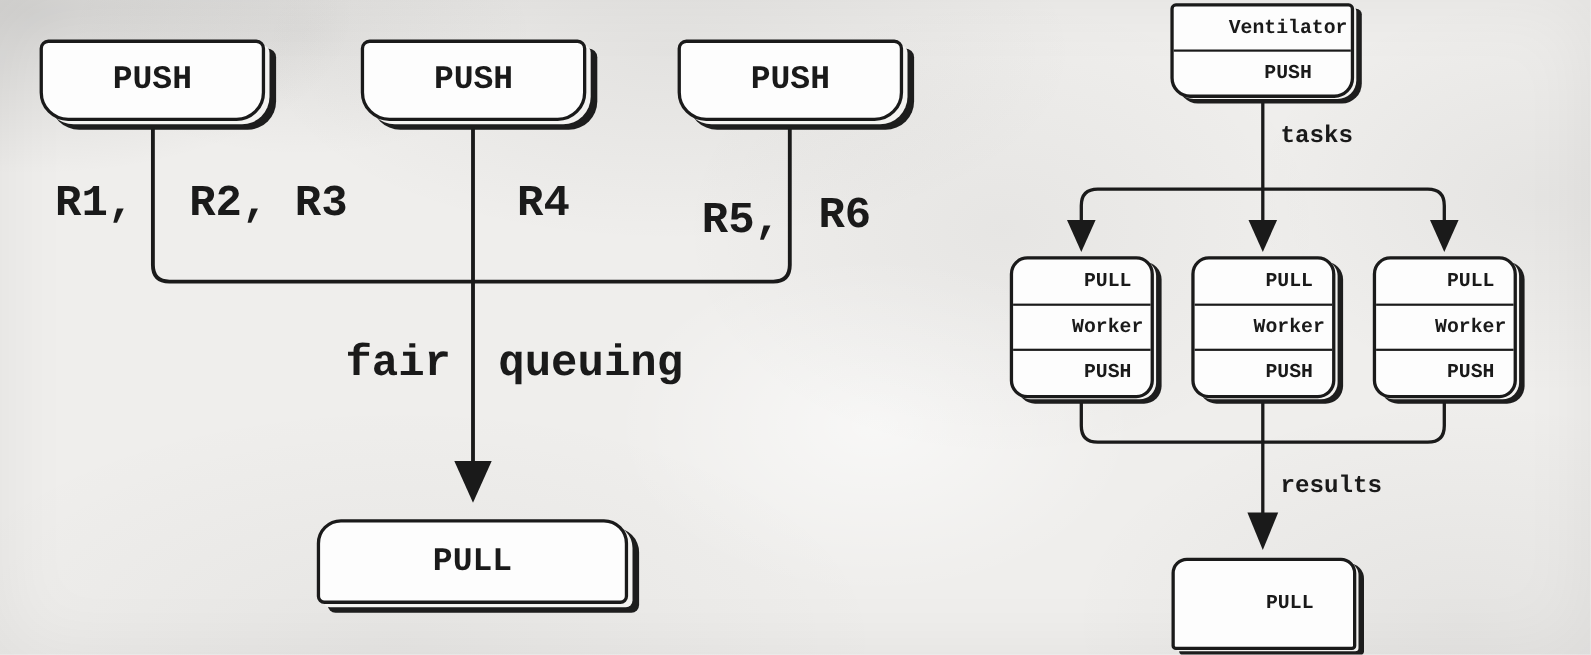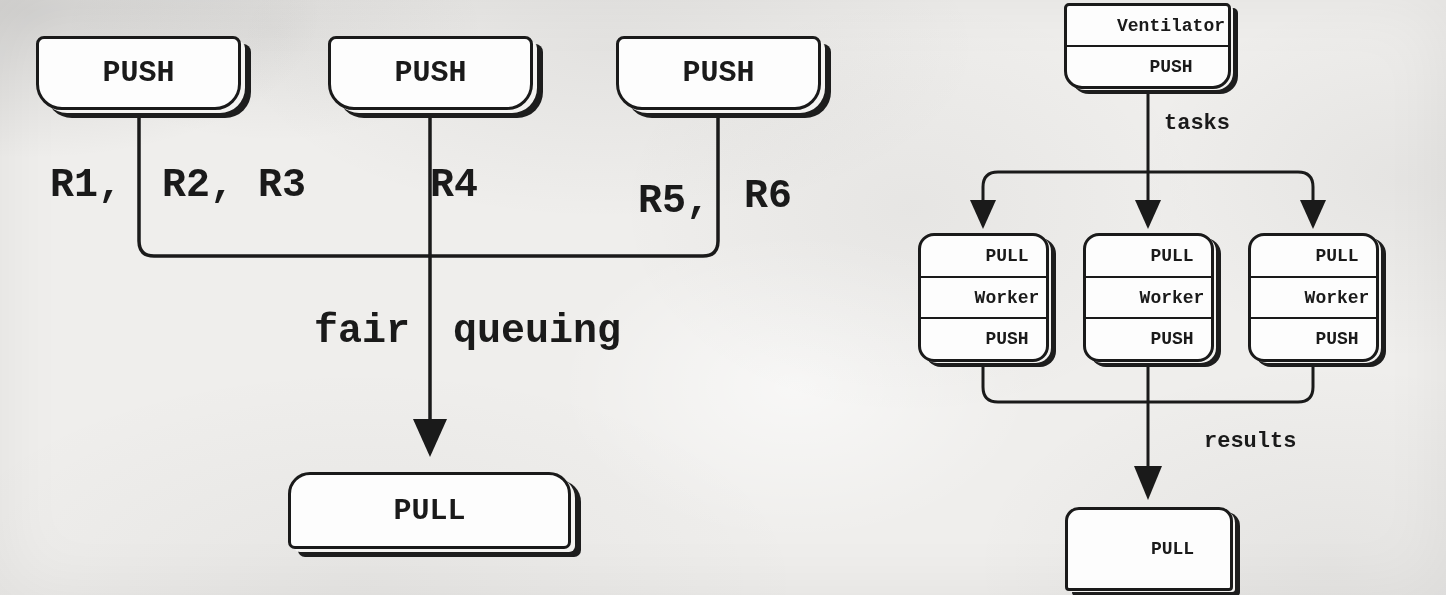--- a/index.html
+++ b/index.html
@@ -77,22 +77,22 @@
     <span>PUSH</span>
   </div>
   <div class="node push-node shadow-l" style="left:328px">
     <span>PUSH</span>
   </div>
   <div class="node push-node shadow-l" style="left:616px">
     <span>PUSH</span>
   </div>
 
   <div class="lbl lbl-big" style="left:50px;top:170px">R1,</div>
-  <div class="lbl lbl-big" style="left:162px;top:170px">R2, R3</div>
-  <div class="lbl lbl-big" style="left:430px;top:170px">R4</div>
+  <div class="lbl lbl-big" style="left:172px;top:170px">R2, R3</div>
+  <div class="lbl lbl-big" style="left:470px;top:170px">R4</div>
   <div class="lbl lbl-big" style="left:638px;top:186px">R5,</div>
   <div class="lbl lbl-big" style="left:744px;top:181px">R6</div>
 
   <div class="lbl lbl-big" style="left:453px;top:316px">queuing</div>
   <div class="lbl lbl-big align-r" style="left:150px;top:316px;width:260px">fair</div>
 
   <div class="node shadow-l" id="pull-node-left">
     <span>PULL</span>
   </div>
 
@@ -112,19 +112,19 @@
     <div class="row">PULL</div>
     <div class="row">Worker</div>
     <div class="row">PUSH</div>
   </div>
   <div class="cbox shadow-r worker-node" style="left:1248px">
     <div class="row">PULL</div>
     <div class="row">Worker</div>
     <div class="row">PUSH</div>
   </div>
 
-  <div class="lbl lbl-sm" style="left:1204px;top:432px">results</div>
+  <div class="lbl lbl-sm" style="left:1164px;top:432px">results</div>
 
   <div class="cbox shadow-r" id="sink-node">
     <div class="row">PULL</div>
   </div>
 
 </div>
 
 </body></html>

